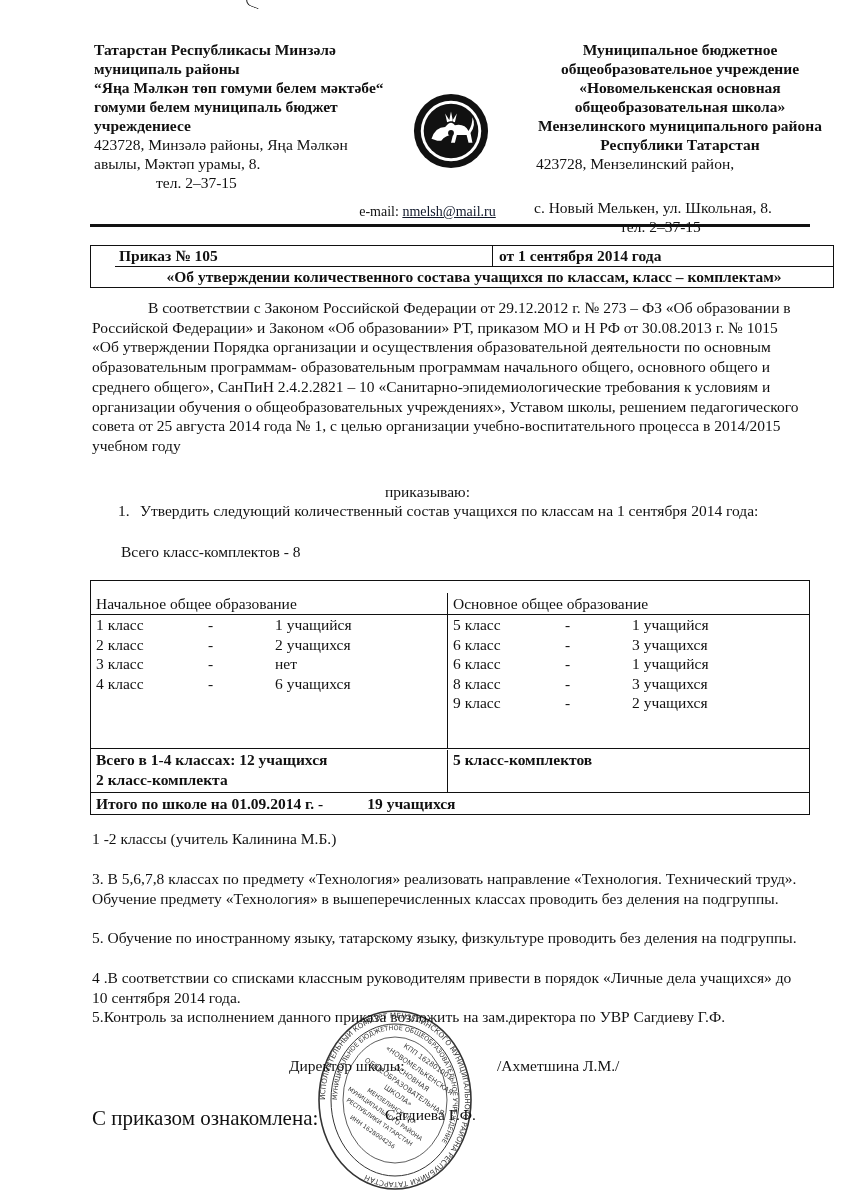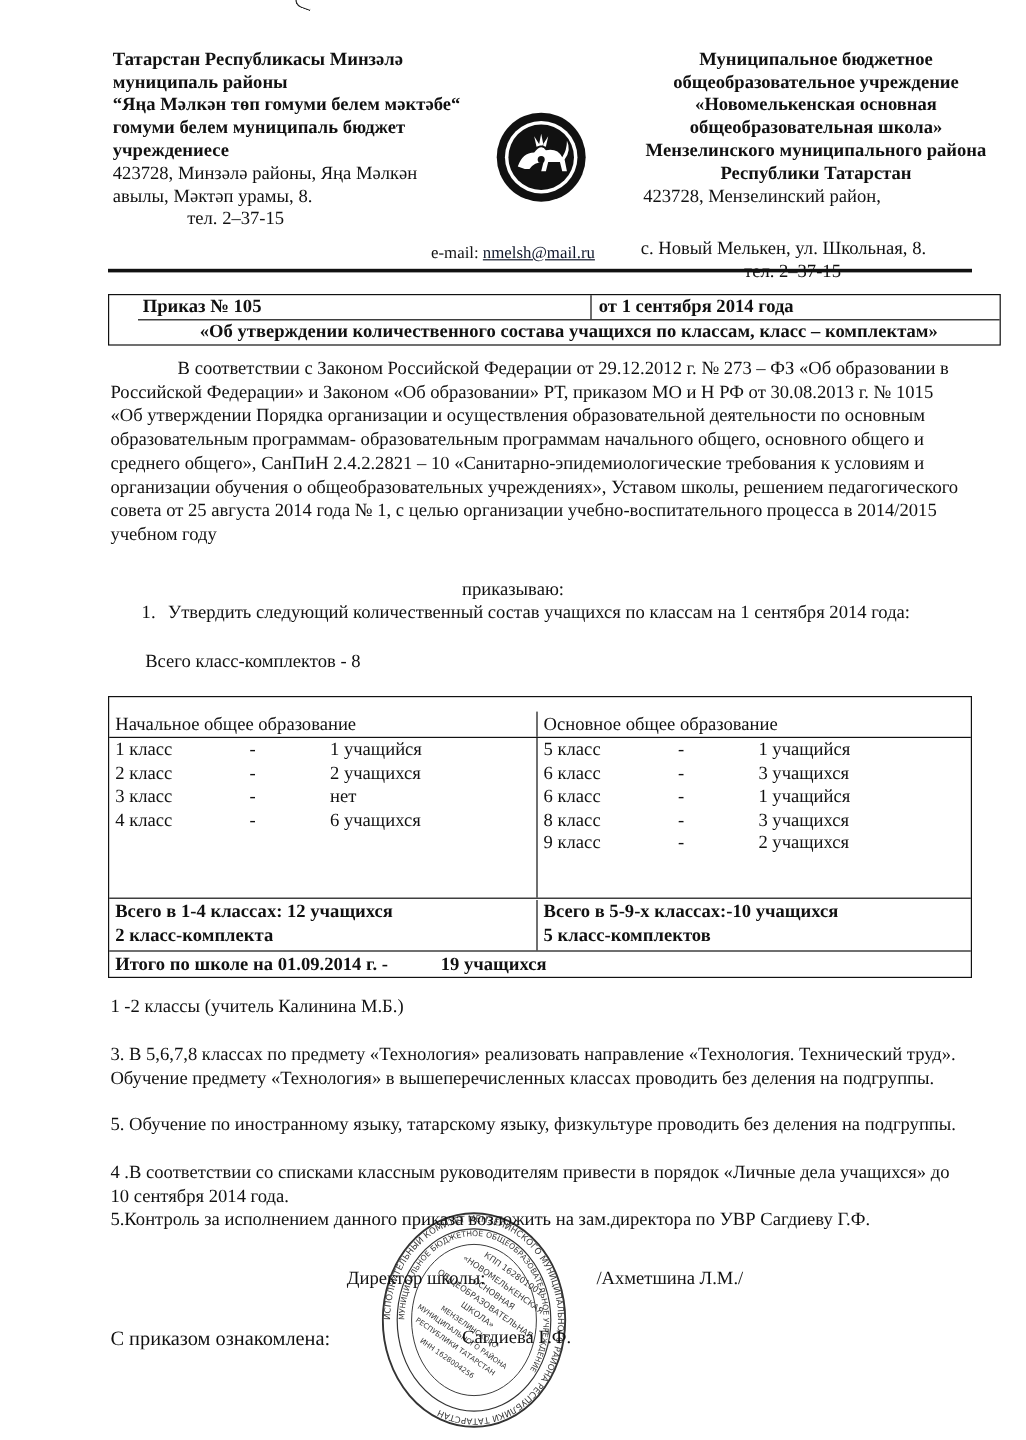--- a/index.html
+++ b/index.html
@@ -52,21 +52,21 @@
     .grid .line .d { width: 55px; }
     .grid .line .v { }
     .grid .sum { border-bottom: 1.3px solid #111; height: 42px; font-weight: bold; line-height: 20px; padding-top: 1px; }
     .grid .final { height: 21px; line-height: 21px; font-weight: bold; padding-left: 5px; }
     .grid .final .gap { display: inline-block; width: 44px; }
 
     .txt { position: absolute; left: 92px; width: 716px; font-size: 15.5px; line-height: 19.7px; }
 
     .sig-dir { position: absolute; left: 289px; top: 1057px; font-size: 15.5px; }
     .sig-name { position: absolute; left: 497px; top: 1057px; font-size: 15.5px; }
-    .ack { position: absolute; left: 92px; top: 1106px; font-size: 17px; }
+    .ack { position: absolute; left: 92px; top: 1106px; font-size: 21px; }
     .ack-name { position: absolute; left: 385px; top: 1106px; font-size: 15.5px; }
     .stamp { position: absolute; left: 318px; top: 1008px; width: 155px; height: 185px; opacity: 0.85; }
   </style>
 </head>
 <body>
 
 <div class="page">
   <div class="scan-mark"></div>
 
   <div class="hdr-left">
@@ -179,21 +179,20 @@
             <span class="v">2 учащихся</span>
           </div>
       </div>
     </div>
     <div class="r sum">
       <div class="cl">
         <div>Всего в 1-4 классах: 12 учащихся</div>
         <div>2 класс-комплекта</div>
       </div>
       <div class="cr">
-        <div>Всего в 5-9-х классах:-10 учащихся</div>
         <div>5 класс-комплектов</div>
       </div>
     </div>
     <div class="final">
       <span>Итого по школе на 01.09.2014 г.  -</span><span class="gap"></span><span>19 учащихся</span>
     </div>
   </div>
 
   <div class="txt" style="top:829px">1 -2 классы  (учитель  Калинина М.Б.)</div>
   <div class="txt" style="top:869px">3. В 5,6,7,8 классах по предмету «Технология» реализовать направление «Технология. Технический труд». Обучение  предмету «Технология» в вышеперечисленных классах  проводить без деления на подгруппы.</div>

